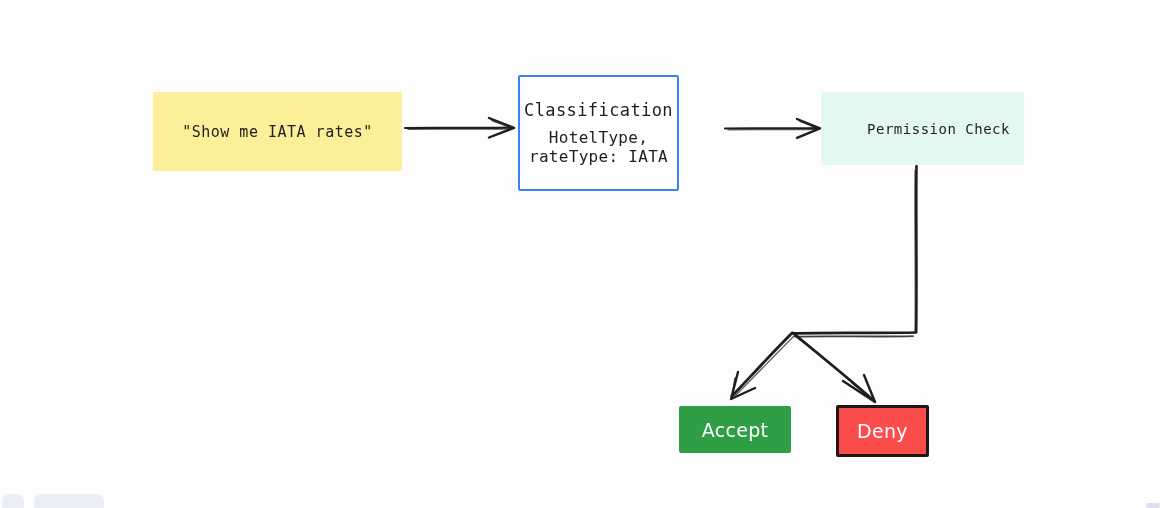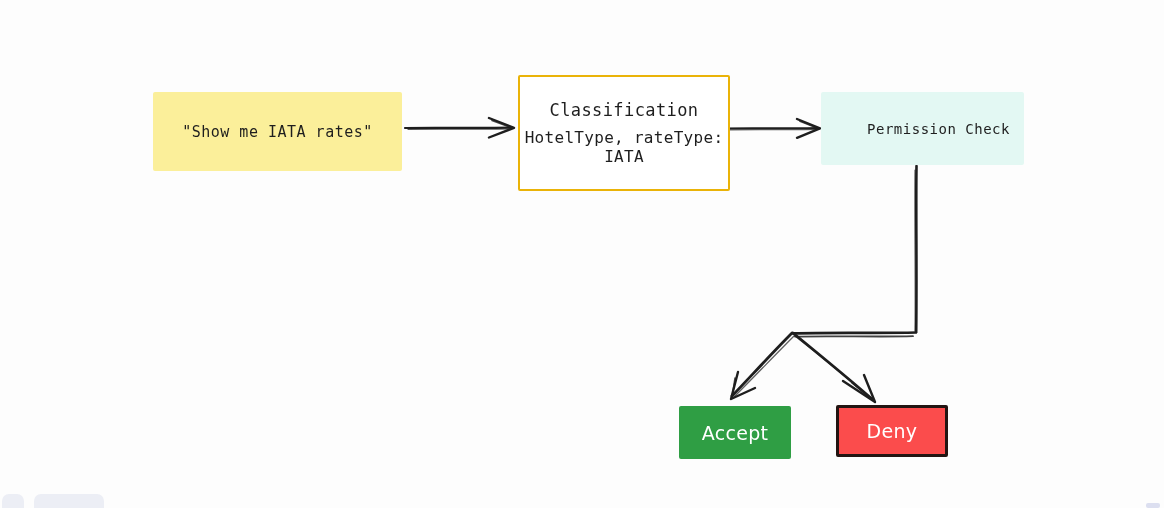--- a/index.html
+++ b/index.html
@@ -41,24 +41,24 @@
   }
   #node-query .label {
     font-size: 15px;
     color: #1e1e1e;
     letter-spacing: 0.5px;
   }
   
   #node-classification {
     left: 518px;
     top: 75px;
-    width: 212px;
+    width: 161px;
     height: 116px;
     background: #ffffff;
-    border: 2px solid #eab308;
+    border: 2px solid #3b82f6;
     border-radius: 2px;
   }
   #node-classification .title {
     font-size: 17px;
     color: #1e1e1e;
     letter-spacing: 0.4px;
     margin-bottom: 8px;
   }
   #node-classification .subtitle {
     font-size: 16px;
@@ -78,35 +78,35 @@
     font-size: 14px;
     color: #1e1e1e;
     letter-spacing: 0.5px;
     margin-left: 32px;
   }
   
   #node-accept {
     left: 679px;
     top: 406px;
     width: 112px;
-    height: 53px;
+    height: 47px;
     background: #2f9e44;
     border-radius: 2px;
   }
   #node-accept .label {
     font-family: "DejaVu Sans", sans-serif;
     font-size: 19px;
     color: #ffffff;
     letter-spacing: 0.3px;
   }
   
   #node-deny {
     left: 836px;
     top: 405px;
-    width: 112px;
+    width: 93px;
     height: 52px;
     background: #fb4c4c;
     border: 3px solid #231512;
     border-radius: 2px;
     box-sizing: border-box;
     text-align: center;
   }
   #node-deny .label {
     font-family: "DejaVu Sans", sans-serif;
     font-size: 19px;

